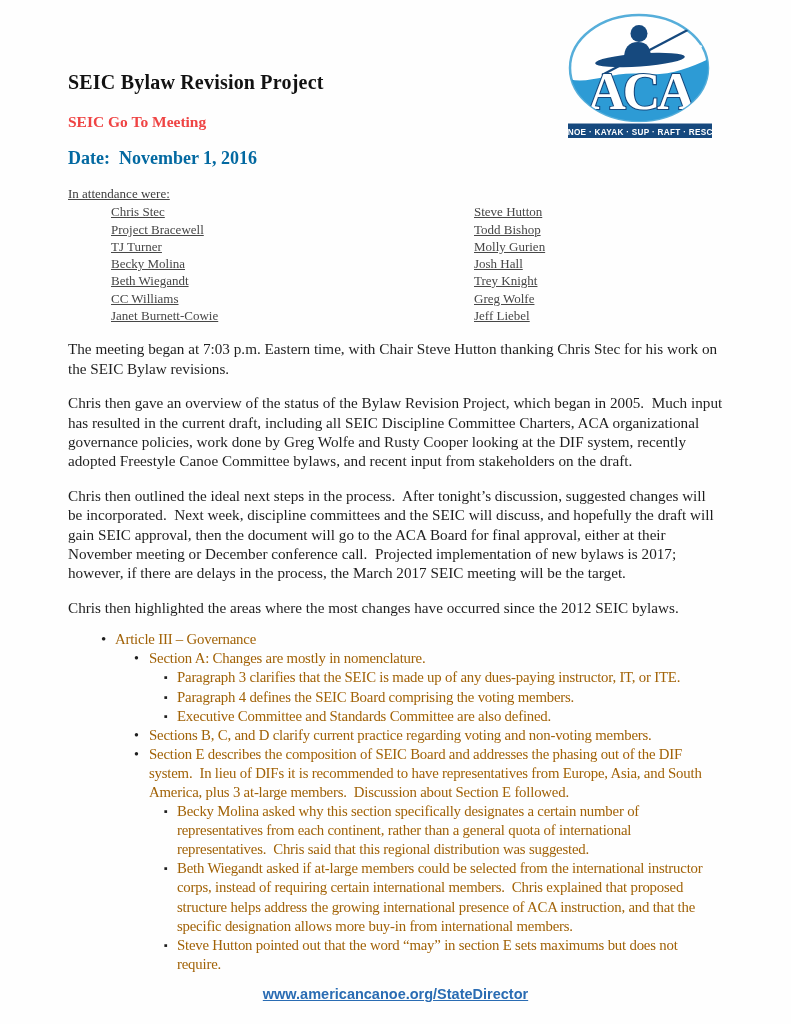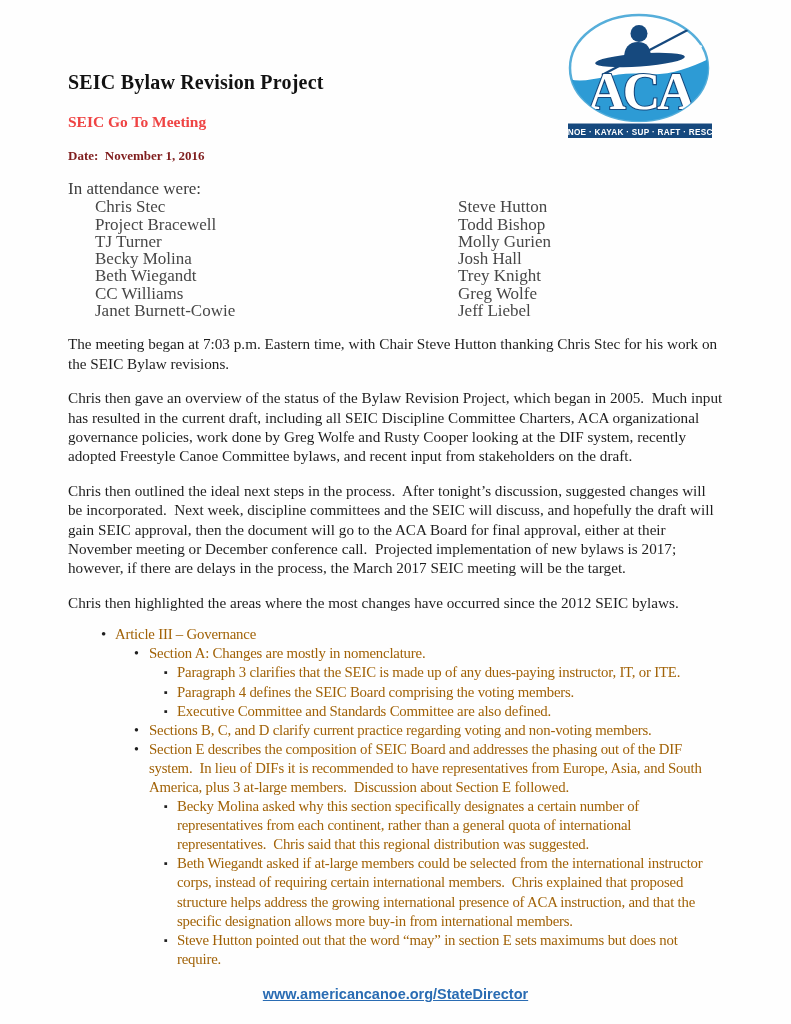--- a/index.html
+++ b/index.html
@@ -7,26 +7,26 @@
     width:791px;height:1024px;margin:0 auto;background:#fefefe;
     position:relative;box-sizing:border-box;padding:0 68px;
     font-family:"Liberation Serif", serif;color:#222;overflow:hidden;
   }
   
   .logo{position:absolute;top:12px;right:77px;width:148px;height:128px;}
   .logo svg{display:block;width:100%;height:100%;}
   
   .title{font-size:20px;font-weight:bold;margin:72px 0 0 0;line-height:1.05;color:#121212;letter-spacing:.2px;}
   .subtitle{font-size:15.5px;font-weight:bold;margin:20px 0 0 0;color:#ef4444;}
-  .dateline{font-size:13px;font-weight:bold;margin:17px 0 0 0;color:#7f1d1d;white-space:pre-wrap;}
+  .dateline{font-size:18px;font-weight:bold;margin:17px 0 0 0;color:#0369a1;white-space:pre-wrap;}
   
-  .attendance{margin-top:16px;font-size:17px;line-height:17.3px;color:#474747;}
+  .attendance{margin-top:16px;font-size:13px;line-height:17.3px;color:#474747;text-decoration:underline;}
   .attendance .intro{color:#3d3d3d;}
   .att-cols{display:flex;margin-top:1px;}
-  .att-col{margin-left:27px;width:347px;}
+  .att-col{margin-left:43px;width:347px;}
   .att-col.right{margin-left:16px;width:auto;}
   .att-name{white-space:nowrap;}
   
   .para{font-size:15.2px;line-height:19.4px;margin:15px 0 0 0;white-space:pre-wrap;color:#1e1e1e;}
   
   .outline{margin-top:13px;font-size:14.8px;line-height:19.1px;color:#a16207;letter-spacing:-.2px;}
   .li{position:relative;}
   .li .marker{position:absolute;top:0;color:#1e1e1e;}
   .l1{padding-left:47px;}  .l1 .marker{left:33px;}
   .l2{padding-left:81px;}  .l2 .marker{left:66px;}

